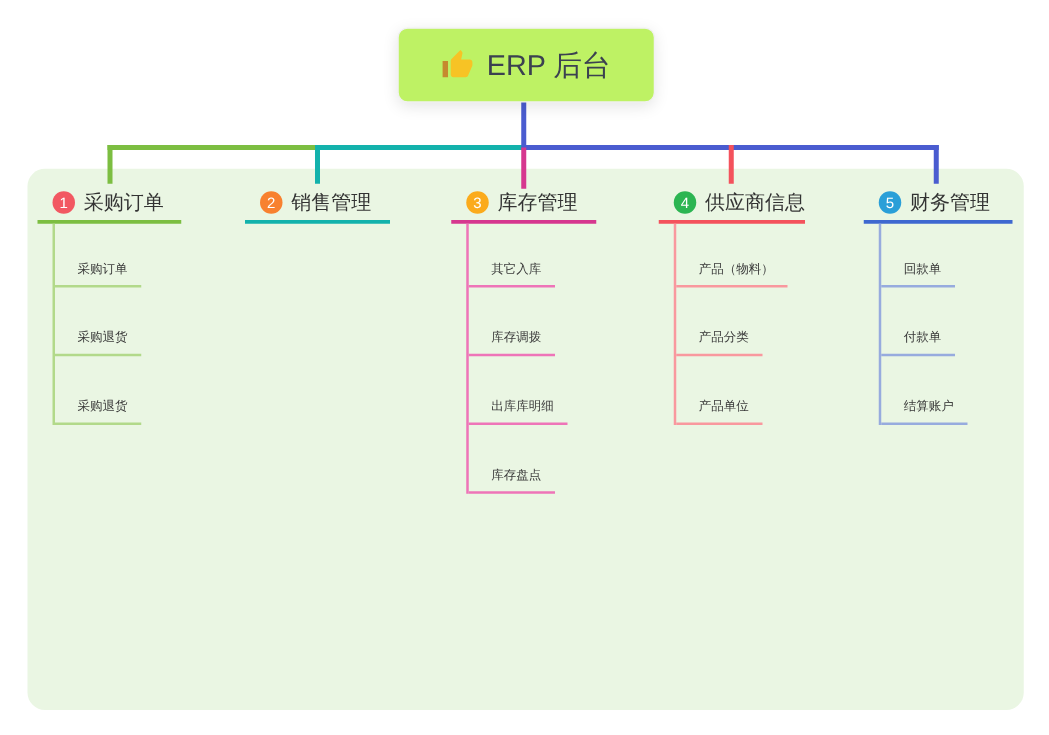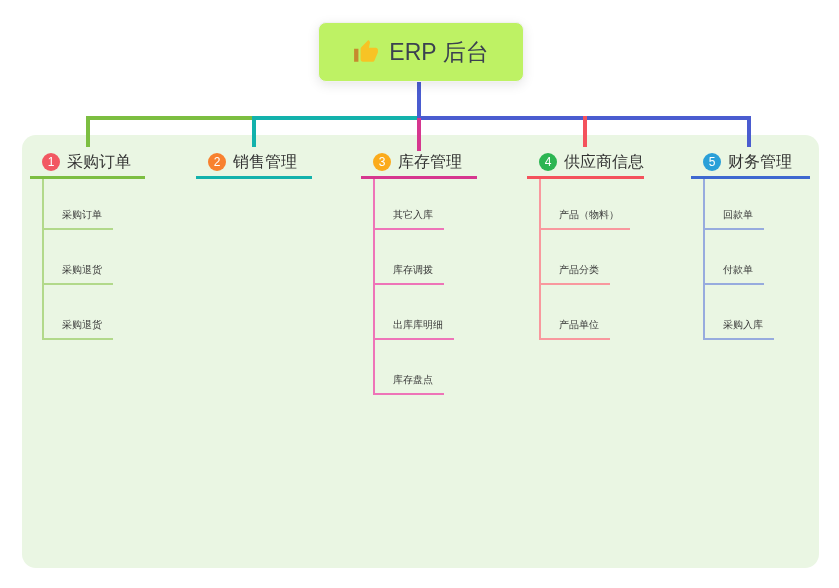--- a/index.html
+++ b/index.html
@@ -118,17 +118,17 @@
   </div>
 
   <div class="column col-5" style="--accent: #3e68d0; --badge: #2a9fd8; --child: #97abde;">
     <div class="branch-header">
       <span class="badge">5</span>
       <span class="branch-label">财务管理</span>
     </div>
     <div class="children">
           <div class="child">回款单</div>
           <div class="child">付款单</div>
-          <div class="child">采购入库</div>
+          <div class="child">结算账户</div>
         </div>
   </div>
 </div>
 </div>
 
 </body></html>

